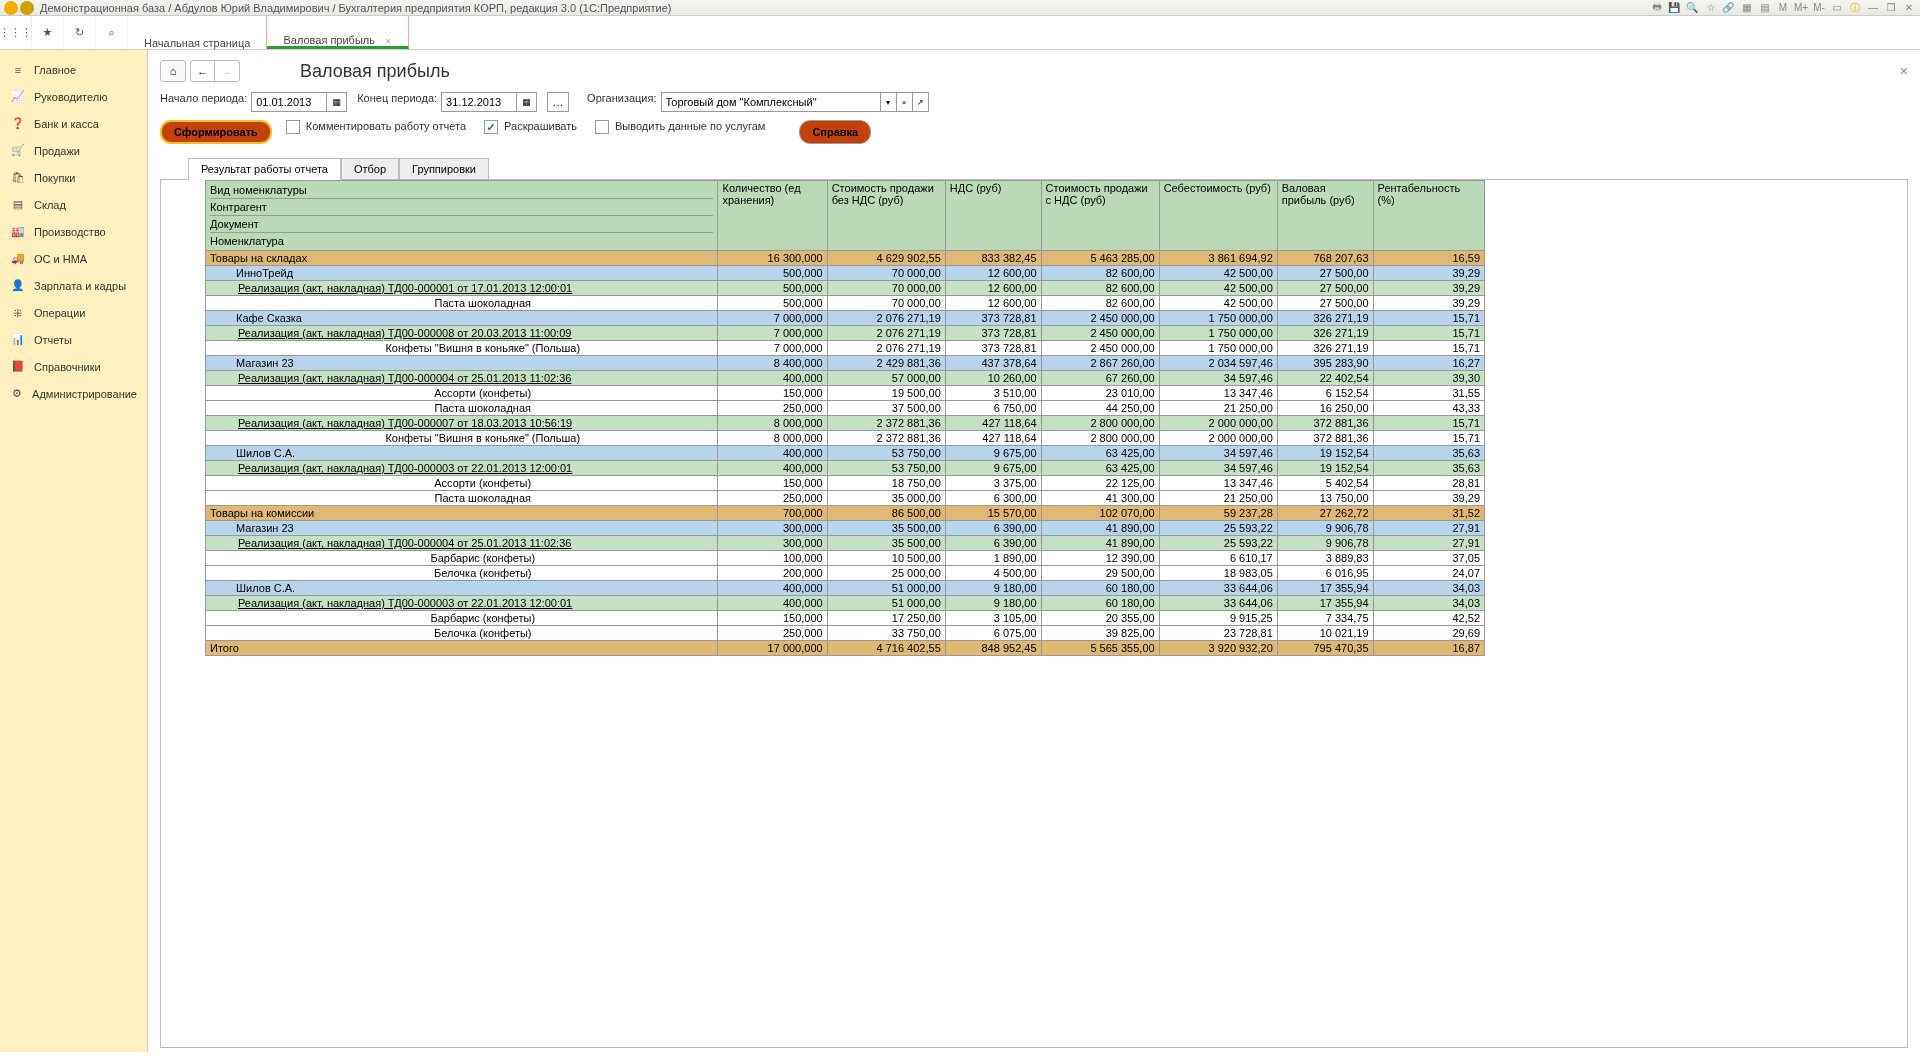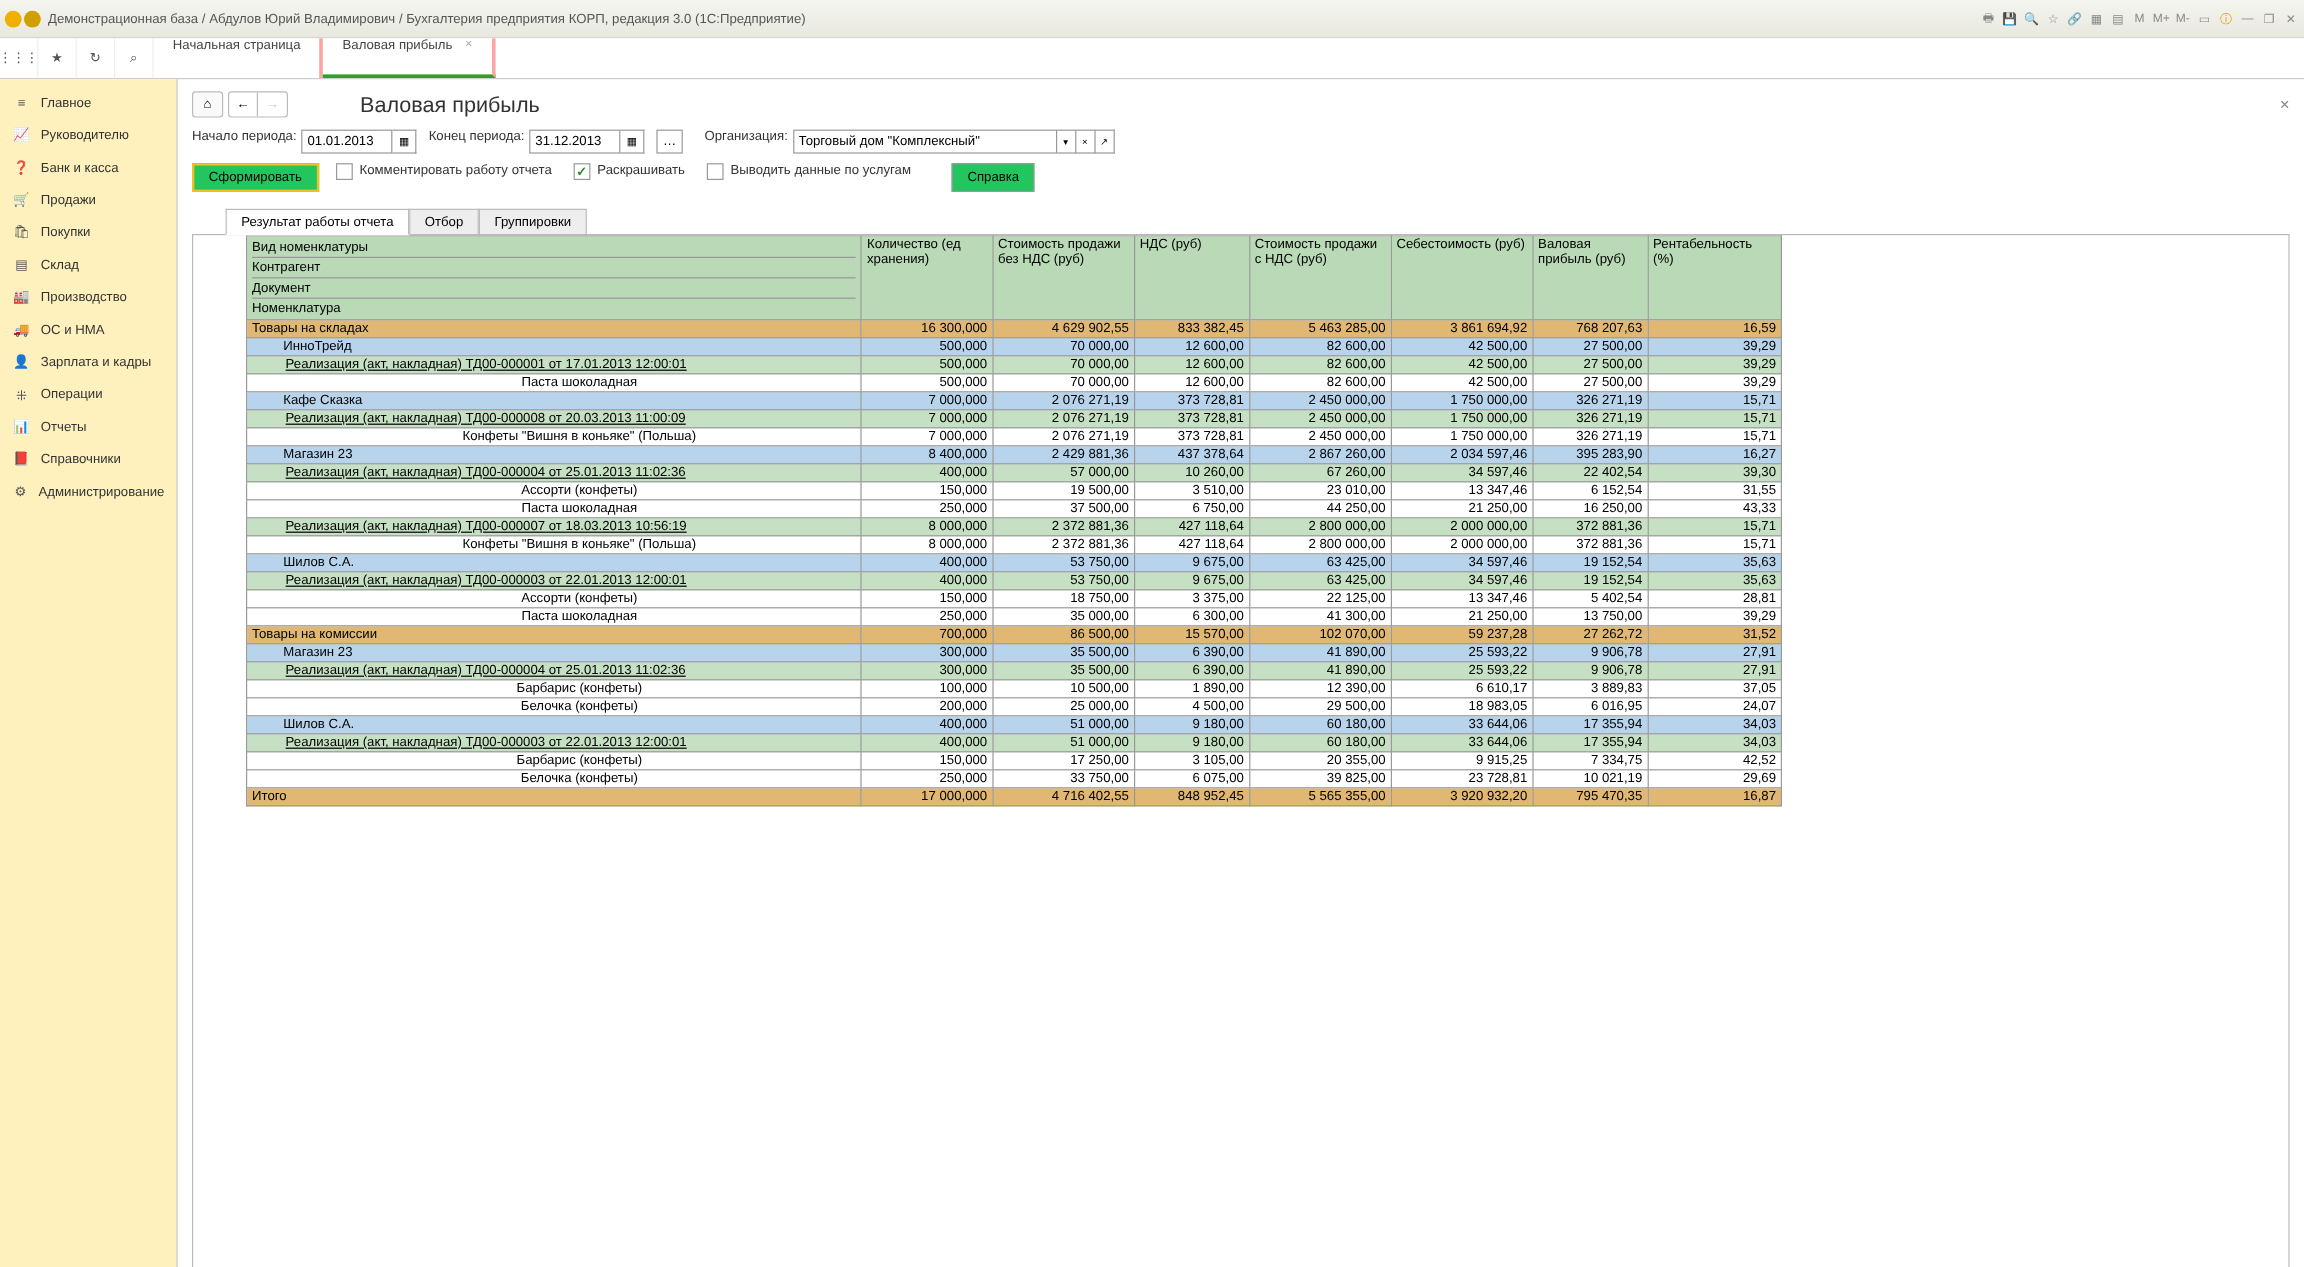--- a/index.html
+++ b/index.html
@@ -1,27 +1,27 @@
 <!DOCTYPE html>
 <html><head>
 <meta charset="utf-8">
 <style>
 * { margin: 0; padding: 0; box-sizing: border-box; font-family: Arial, sans-serif; font-size: 11px; }
 body { background: #fff; overflow: hidden; }
 
-.titlebar { height: 32px; background: linear-gradient(#f5f5f0, #e8e8e0); border-bottom: 1px solid #ccc; display: flex; align-items: center; padding: 0 4px; }
+.titlebar { height: 16px; background: linear-gradient(#f5f5f0, #e8e8e0); border-bottom: 1px solid #ccc; display: flex; align-items: center; padding: 0 4px; }
 .titlebar .logo { width: 14px; height: 14px; background: #f0b000; border-radius: 50%; margin-right: 2px; }
 .titlebar .arrow { width: 14px; height: 14px; background: #d0a000; border-radius: 50%; margin-right: 6px; }
 .titlebar .title { color: #555; font-size: 11px; flex: 1; }
 .titlebar .icons { display: flex; gap: 4px; }
 .titlebar .icons span { width: 14px; height: 14px; display: inline-flex; align-items: center; justify-content: center; font-size: 10px; color:#888;}
 
 .tabsbar { height: 34px; background: #fff; border-bottom: 1px solid #ccc; display: flex; align-items: stretch; }
 .tabsbar .iconbtn { width: 32px; display:flex; align-items:center; justify-content:center; border-right:1px solid #eee; color:#555;}
-.tabsbar .tab { padding: 0 16px; display:flex; align-items:flex-start; border-right:3px solid #fca5a5; color:#444; position:relative; cursor:pointer;}
+.tabsbar .tab { padding: 0 16px; display:flex; align-items:flex-end; border-right:1px solid #fca5a5; color:#444; position:relative; cursor:pointer;}
 .tabsbar .tab.active { border-bottom: 3px solid #2ca02c; }
 .tabsbar .tab .x { margin-left: 10px; color:#aaa; font-size:8px; }
 
 .main { display:flex; height: calc(100vh - 54px); }
 .sidebar { width: 148px; background: #fff1bd; border-right: 1px solid #ccc; padding-top: 6px;}
 .sidebar .item { display:flex; align-items:center; height: 27px; padding: 0 10px; color:#333; cursor:pointer;}
 .sidebar .item .ic { width: 16px; margin-right: 8px; text-align:center; color:#555;}
 .content { flex:1; display:flex; flex-direction:column; padding: 10px 12px 4px 12px; overflow:hidden;}
 
 .toprow { display:flex; align-items:center; margin-bottom:10px;}
@@ -35,21 +35,21 @@
 .row { display:flex; align-items:flex-start; margin-bottom: 8px;}
 .row label { color:#333; margin-right: 4px; }
 .datebox { display:flex; margin-right: 10px; }
 .datebox input { width: 76px; height: 20px; border: 1px solid #999; padding: 0 4px;}
 .datebox .cal { width: 20px; height: 20px; border:1px solid #999; border-left:none; display:flex;align-items:center;justify-content:center;font-size:9px;cursor:pointer;}
 .dotsbtn { width:22px;height:20px; border:1px solid #999; margin-right:18px; display:flex;align-items:center;justify-content:center;cursor:pointer;}
 .orgbox { display:flex; }
 .orgbox input { width: 220px; height:20px; border:1px solid #999; padding:0 4px;}
 .orgbox .obtn { width:16px;height:20px;border:1px solid #999;border-left:none;display:flex;align-items:center;justify-content:center;font-size:8px;cursor:pointer;}
 
-.btn { height:24px; padding: 0 12px; border:1px solid #999; border-radius:0; background:#22c55e; cursor:pointer;}
+.btn { height:24px; padding: 0 12px; border:1px solid #999; border-radius:11px; background:#c2410c; cursor:pointer;font-weight:bold;}
 .btn.primary { border: 2px solid #f0c020; }
 .chk { width:14px;height:14px; border:1px solid #999; margin: 0 6px 0 14px; display:inline-flex;align-items:center;justify-content:center;cursor:pointer;}
 .chk.checked::after{content:"✓"; color:#2a8a2a; font-size:11px; font-weight:bold;}
 
 .subtabs { display:flex; margin-top:6px;margin-left:28px;}
 .subtabs .st { padding: 4px 12px; border:1px solid #bbb; background:#eee; cursor:pointer; border-bottom:none;}
 .subtabs .st.active { background:#fff; border-bottom:1px solid #fff; position:relative; z-index:2;}
 
 .report-wrap { flex:1; border:1px solid #bbb; overflow:auto; margin-top:-1px; position:relative;}
 .report { border-collapse:collapse; width: 1280px; margin-left: 44px;}

